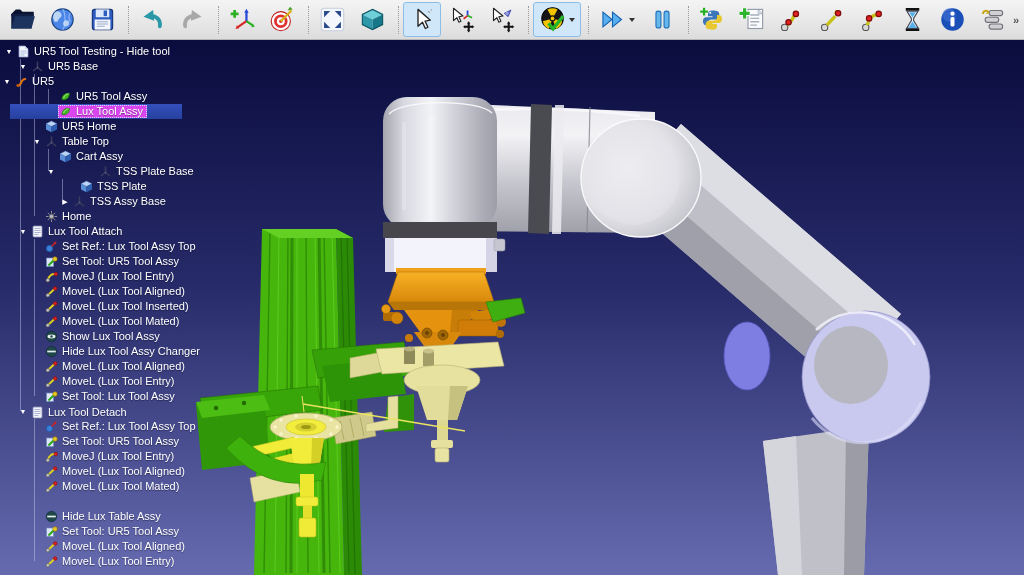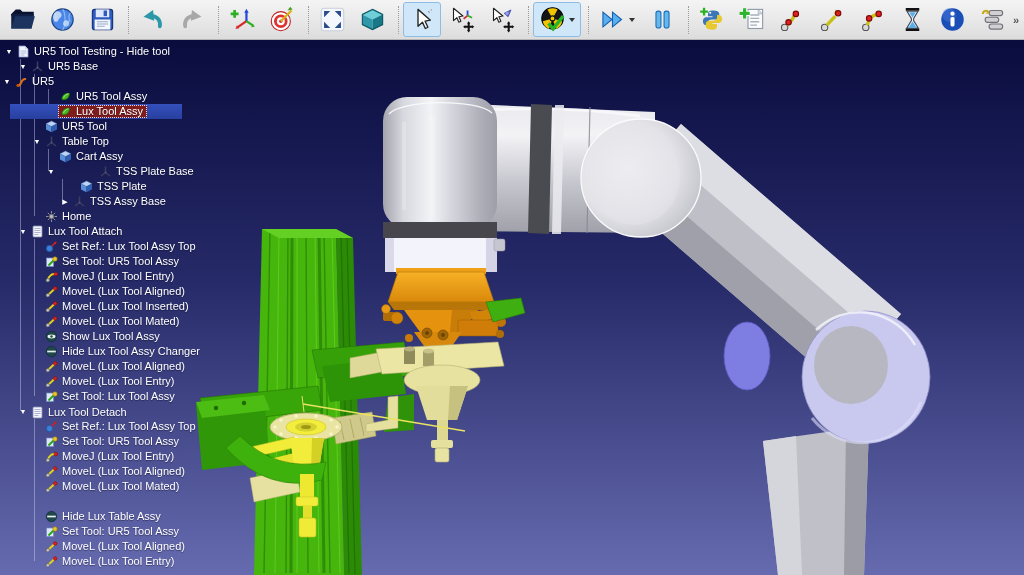--- a/index.html
+++ b/index.html
@@ -24,21 +24,21 @@
   .tree{position:absolute;left:0;top:40px;width:270px;height:535px;z-index:5;
     font-size:11px;color:#ffffff;overflow:hidden;}
   .trow{position:absolute;height:15px;display:flex;align-items:center;white-space:nowrap;cursor:default;}
   .arrow{width:14px;font-size:7px;line-height:15px;text-align:center;color:#fff;flex:0 0 auto;cursor:pointer;}
   .selwrap{display:flex;align-items:center;padding:0 4px 0 1px;border-radius:1px;position:relative;z-index:2;}
   .ticon{width:13px;height:13px;margin-right:4px;flex:0 0 auto;}
   .ticon svg{width:13px;height:13px;display:block;}
   .tlabel{line-height:13px;text-shadow:0 1px 1px rgba(0,0,20,.45);}
   .trow.selected::before{content:'';position:absolute;left:10px;top:0;width:172px;height:15px;
     background:linear-gradient(#3450bc,#27409f);z-index:1;}
-  .trow.selected .selwrap{background:#7f1d1d;outline:1px dotted #d4dcff;outline-offset:-1px;}
+  .trow.selected .selwrap{background:#d946ef;outline:1px dotted #d4dcff;outline-offset:-1px;}
   .guide{position:absolute;width:1px;background:rgba(215,220,250,.42);z-index:1;}
 </style>
 </head>
 <body>
 
 <div class="app">
 
   <div class="toolbar">
     <span class="overflow" style="order:99">»</span>
   <div class="tbtn">
@@ -493,21 +493,21 @@
       <div class="trow" style="top: 79px; left: 0px; padding-left: 30px;">
         <span class="arrow"></span>
         <span class="selwrap">
           <span class="ticon">
             <svg viewBox="0 0 13 13" xmlns="http://www.w3.org/2000/svg">
               <polygon points="6.5,1 12,3.8 6.5,6.6 1,3.8" fill="#bcd4f4" stroke="#4a6fae" stroke-width=".5"></polygon>
               <polygon points="1,3.8 6.5,6.6 6.5,12.2 1,9.4" fill="#5a8fd8"></polygon>
               <polygon points="12,3.8 6.5,6.6 6.5,12.2 12,9.4" fill="#2f5fb0"></polygon>
             </svg>
           </span>
-          <span class="tlabel">UR5 Tool</span>
+          <span class="tlabel">UR5 Home</span>
         </span>
       </div>
       <div class="trow" style="top: 94px; left: 0px; padding-left: 30px;">
         <span class="arrow">▼</span>
         <span class="selwrap">
           <span class="ticon">
             <svg viewBox="0 0 13 13" xmlns="http://www.w3.org/2000/svg">
               <path d="M6.5 1.5v6M6.5 7.5L2 11M6.5 7.5L11 11" stroke="#3c3c5c" stroke-width="1.5"></path>
               <circle cx="6.5" cy="7.5" r="1" fill="#55557a"></circle>
             </svg>

